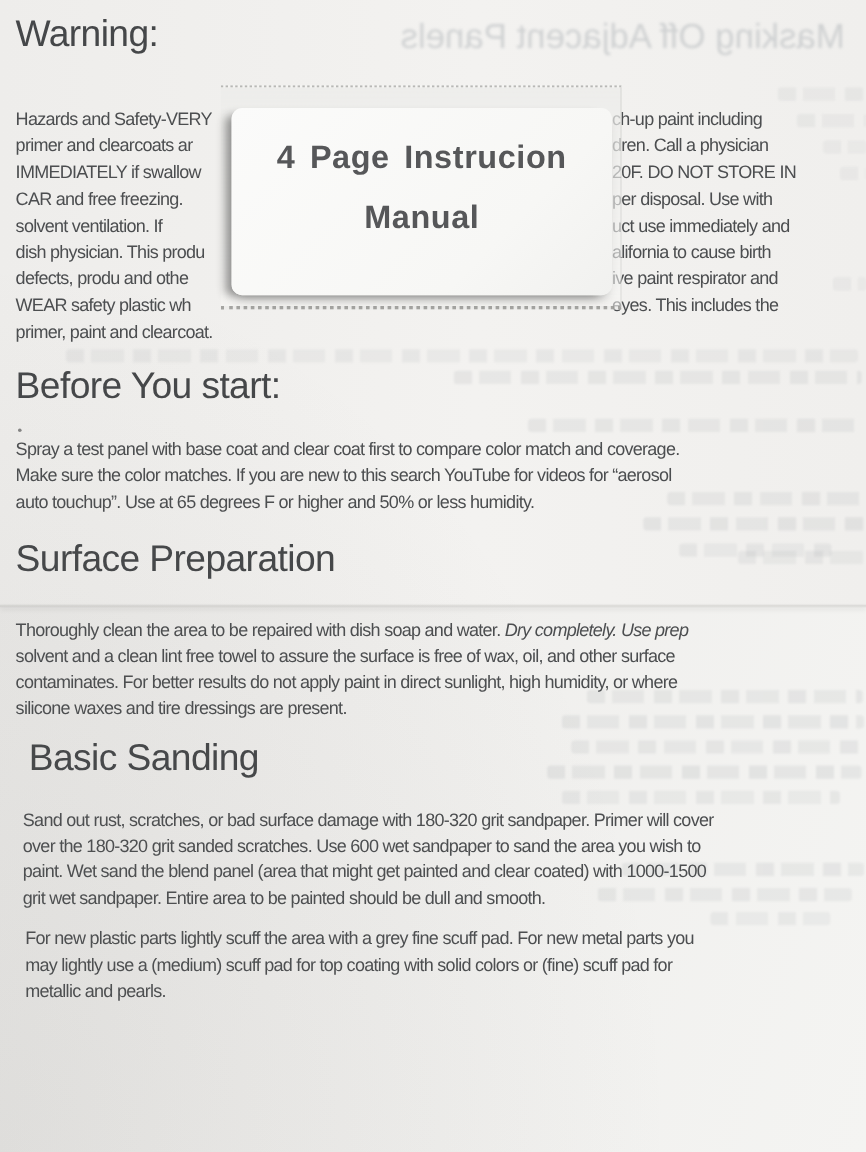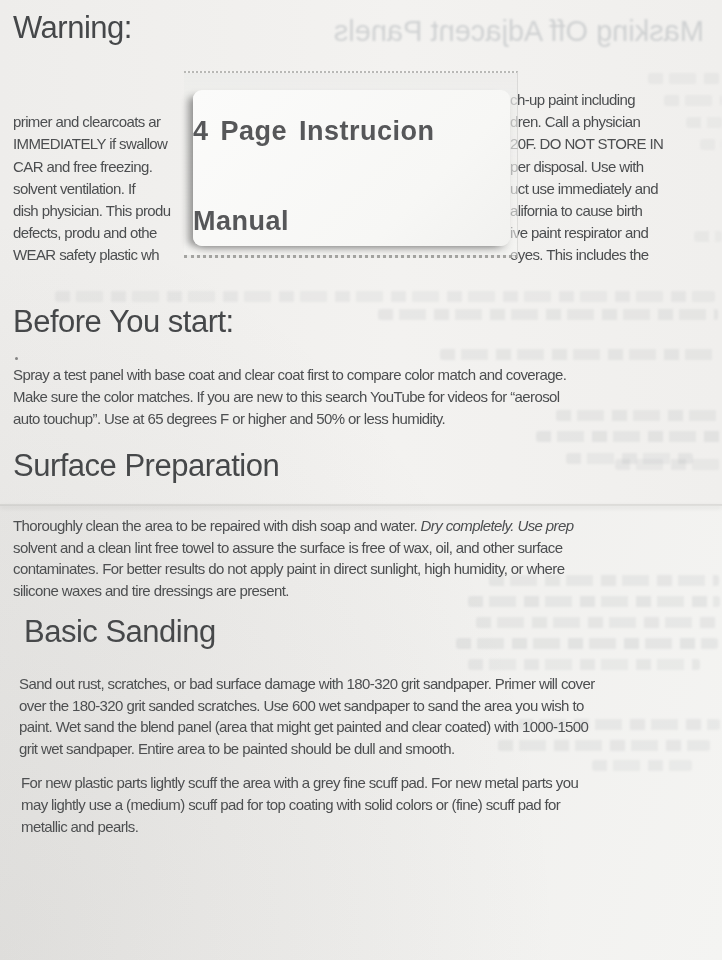--- a/index.html
+++ b/index.html
@@ -41,22 +41,22 @@
     background:linear-gradient(180deg,rgba(236,236,234,0.75),rgba(246,246,244,0.55));
     border-top:2px dotted rgba(165,165,162,0.75);
     border-bottom:3px dotted rgba(140,140,137,0.75);
     border-right:1px solid rgba(180,180,178,0.35);
   }
   .sticker-label{
     position:absolute;left:9px;top:17px;width:317px;height:156px;
     background:linear-gradient(135deg,#fbfbfa 0%,#f7f7f5 70%,#f1f1ef 100%);
     border-radius:9px;
     box-shadow:-8px 3px 7px -3px rgba(50,50,50,0.45),0 7px 9px -5px rgba(50,50,50,0.35);
-    display:flex;flex-direction:column;
-    padding-top:28px;box-sizing:border-box;gap:40px;
+    display:flex;flex-direction:column;align-items:center;
+    padding-top:28px;box-sizing:border-box;
   }
   .sticker-line{
     font-weight:bold;font-size:27px;line-height:27px;letter-spacing:0.5px;
     word-spacing:4px;color:#565759;margin-bottom:23px;white-space:nowrap;
   }
   
   .ghost-heading{
     position:absolute;left:318px;top:14px;width:386px;height:36px;
     font-size:29px;line-height:34px;white-space:nowrap;
     color:#a0a6ab;opacity:0.42;filter:blur(1.2px);
@@ -100,28 +100,29 @@
   <div class="ghost-bar" style="left:476px;top:617px;width:244px;opacity:0.26;"></div>
   <div class="ghost-bar" style="left:456px;top:638px;width:262px;opacity:0.30;"></div>
   <div class="ghost-bar" style="left:468px;top:659px;width:232px;opacity:0.24;"></div>
   <div class="ghost-bar" style="left:518px;top:719px;width:202px;opacity:0.26;"></div>
   <div class="ghost-bar" style="left:498px;top:740px;width:212px;opacity:0.26;"></div>
   <div class="ghost-bar" style="left:592px;top:760px;width:100px;opacity:0.22;"></div>
 
   <h1 class="heading" style="left:13px;top:8px;">Warning:</h1>
 
   <div class="para warning-para">
-    <div class="line"><span class="frag-right">ch-up paint including</span></div>
+    <div class="line"><span>Hazards and Safety-VERY</span><span class="frag-right">ch-up paint including</span></div>
     <div class="line"><span>primer and clearcoats ar</span><span class="frag-right">dren. Call a physician</span></div>
     <div class="line"><span>IMMEDIATELY if swallow</span><span class="frag-right">20F. DO NOT STORE IN</span></div>
     <div class="line"><span>CAR and free freezing.</span><span class="frag-right">per disposal. Use with</span></div>
     <div class="line"><span>solvent ventilation. If</span><span class="frag-right">uct use immediately and</span></div>
     <div class="line"><span>dish physician. This produ</span><span class="frag-right">alifornia to cause birth</span></div>
     <div class="line"><span>defects, produ and othe</span><span class="frag-right">ive paint respirator and</span></div>
     <div class="line"><span>WEAR safety plastic wh</span><span class="frag-right">eyes. This includes the</span></div>
+    <div class="line">primer, paint and clearcoat.</div>
   </div>
 
   <div class="sticker-pouch">
     <div class="sticker-label">
       <div class="sticker-line">4 Page Instrucion</div>
       <div class="sticker-line">Manual</div>
     </div>
   </div>
 
   <h1 class="heading" style="left:13px;top:302px;">Before You start:</h1>

